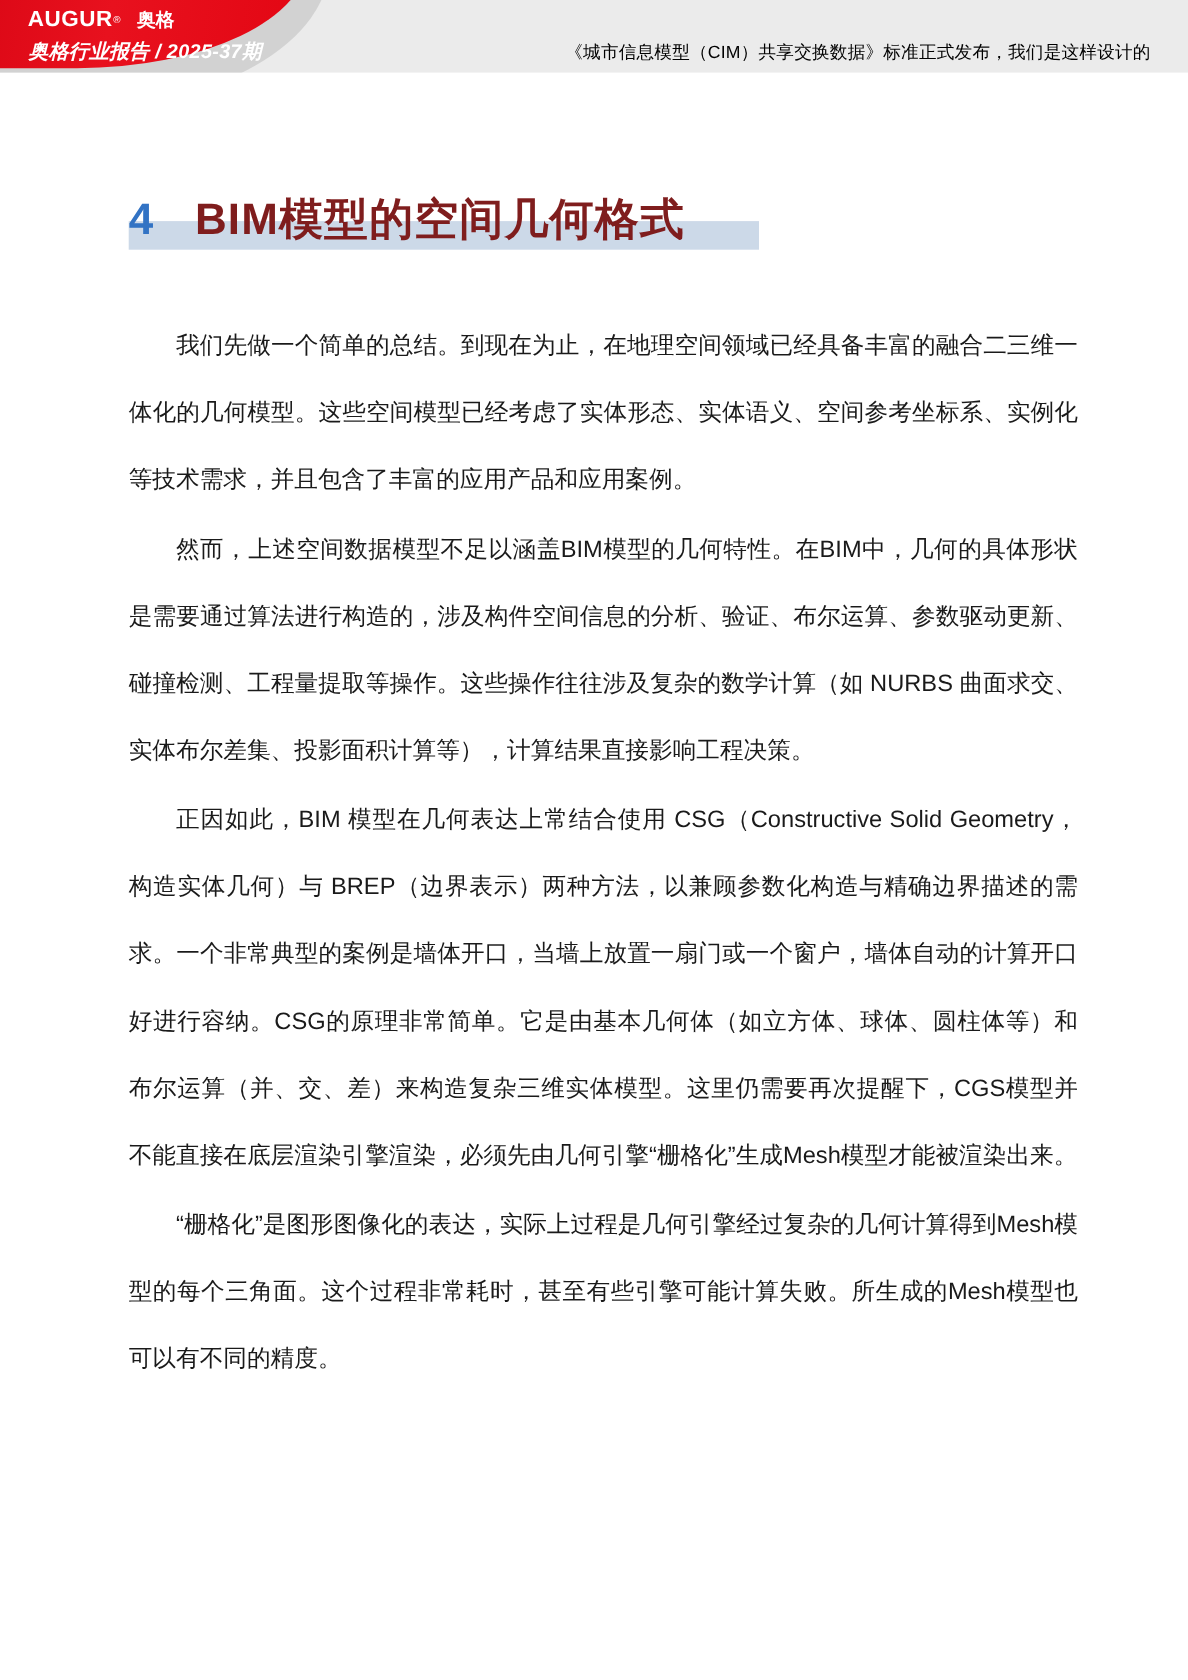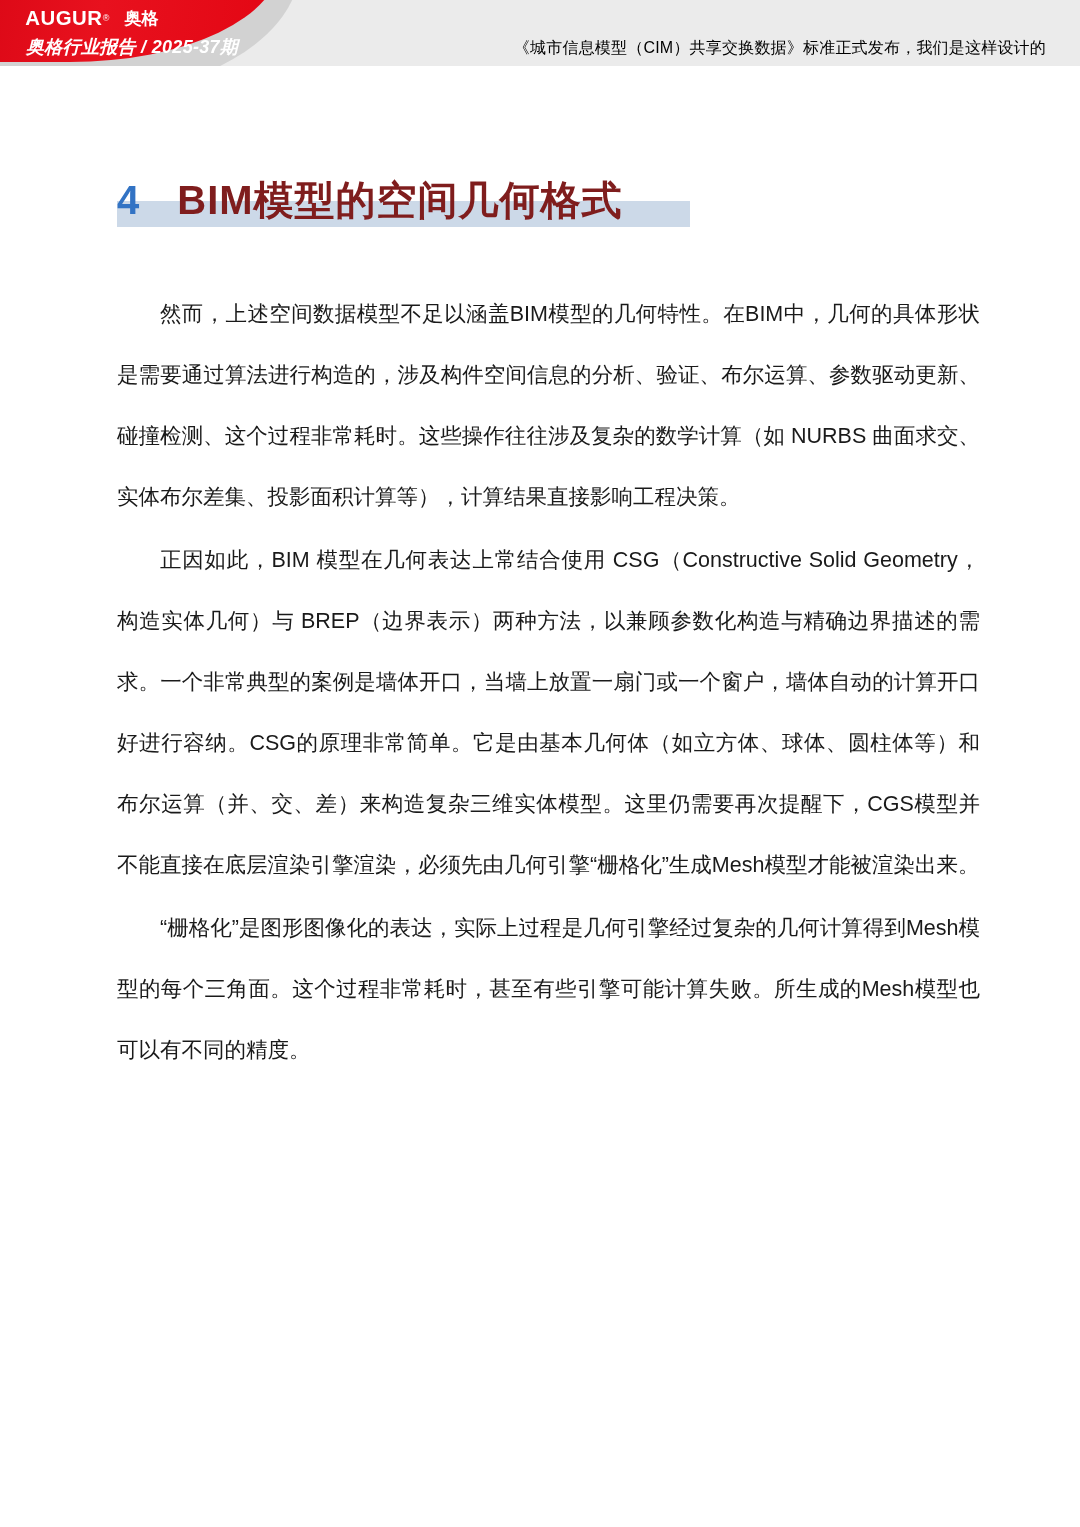--- a/index.html
+++ b/index.html
@@ -194,18 +194,19 @@
 
 <div class="page">
 
   <div class="section-heading">
     <div class="heading-band"></div>
     <span class="heading-num">4</span>
     <span class="heading-text">BIM模型的空间几何格式</span>
   </div>
 
   <div class="body-copy">
-    <p>然而，上述空间数据模型不足以涵盖BIM模型的几何特性。在BIM中，几何的具体形状是需要通过算法进行构造的，涉及构件空间信息的分析、验证、布尔运算、参数驱动更新、碰撞检测、这个过程非常耗时。这些操作往往涉及复杂的数学计算（如 NURBS 曲面求交、实体布尔差集、投影面积计算等），计算结果直接影响工程决策。</p>
+    <p>我们先做一个简单的总结。到现在为止，在地理空间领域已经具备丰富的融合二三维一体化的几何模型。这些空间模型已经考虑了实体形态、实体语义、空间参考坐标系、实例化等技术需求，并且包含了丰富的应用产品和应用案例。</p>
+    <p>然而，上述空间数据模型不足以涵盖BIM模型的几何特性。在BIM中，几何的具体形状是需要通过算法进行构造的，涉及构件空间信息的分析、验证、布尔运算、参数驱动更新、碰撞检测、工程量提取等操作。这些操作往往涉及复杂的数学计算（如 NURBS 曲面求交、实体布尔差集、投影面积计算等），计算结果直接影响工程决策。</p>
     <p>正因如此，BIM 模型在几何表达上常结合使用 CSG（Constructive Solid Geometry，构造实体几何）与 BREP（边界表示）两种方法，以兼顾参数化构造与精确边界描述的需求。一个非常典型的案例是墙体开口，当墙上放置一扇门或一个窗户，墙体自动的计算开口好进行容纳。CSG的原理非常简单。它是由基本几何体（如立方体、球体、圆柱体等）和布尔运算（并、交、差）来构造复杂三维实体模型。这里仍需要再次提醒下，CGS模型并不能直接在底层渲染引擎渲染，必须先由几何引擎“栅格化”生成Mesh模型才能被渲染出来。</p>
     <p>“栅格化”是图形图像化的表达，实际上过程是几何引擎经过复杂的几何计算得到Mesh模型的每个三角面。这个过程非常耗时，甚至有些引擎可能计算失败。所生成的Mesh模型也可以有不同的精度。</p>
   </div>
 
 </div>
 
 </body></html>

